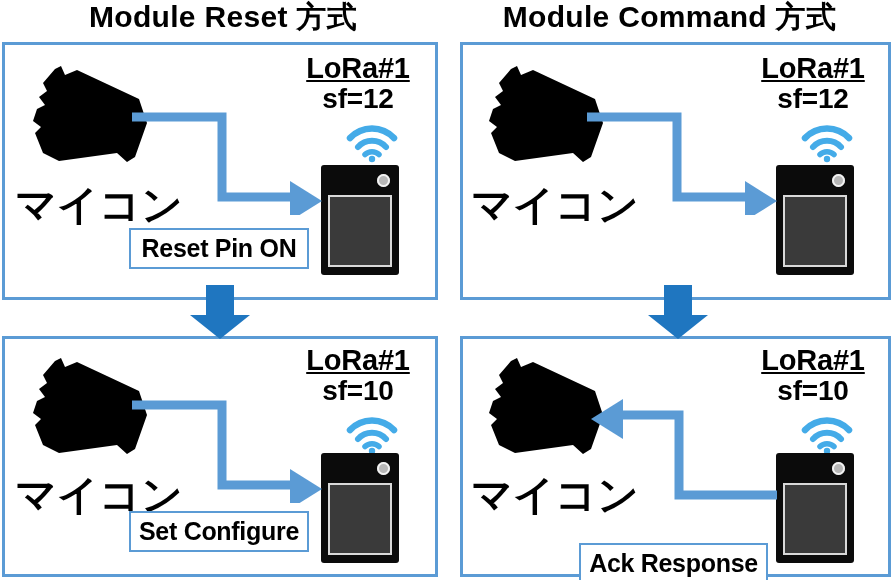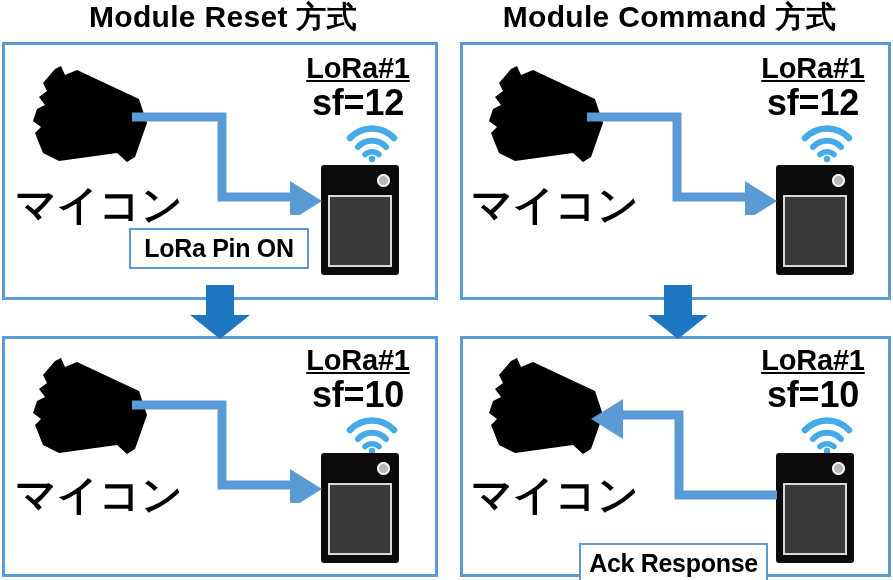--- a/index.html
+++ b/index.html
@@ -79,21 +79,21 @@
     display: block;
     font-size: 29px;
     font-weight: 700;
     text-decoration: underline;
     text-underline-offset: 2px;
     letter-spacing: -0.2px;
     text-align: center;
   }
   .lora-sf {
     display: block;
-    font-size: 36px;
+    font-size: 28px;
     font-weight: 700;
     letter-spacing: -0.2px;
   }
 
   
   .wifi {
     position: absolute;
     width: 52px;
     height: 40px;
   }
@@ -201,21 +201,21 @@
       <div class="screen"></div>
     </div>
 
     <div class="connector" style="left:125px; top:60px;">
       <svg width="200" height="110" viewBox="0 0 200 110" xmlns="http://www.w3.org/2000/svg">
         <path d="M2 12 H92 V92 H162" fill="none" stroke="#5B9BD5" stroke-width="9"></path>
         <path d="M160 76 L192 96 L160 116 Z" fill="#5B9BD5"></path>
       </svg>
     </div>
 
-    <div class="caption" style="left:124px; top:183px; width:180px; height:41px;">LoRa Pin ON</div>
+    <div class="caption" style="left:124px; top:183px; width:180px; height:41px;">Reset Pin ON</div>
   </div>
 
   <div class="panel" id="panel-tr">
 
     <div class="mcu" style="left:14px; top:16px;">
       <svg viewBox="0 0 130 108" xmlns="http://www.w3.org/2000/svg">
         <g fill="#000000">
           <path d="M34 8 L40 5 L44 14 L56 9 L118 38 L126 62 L114 96 L106 101 L96 92 L38 100 L22 92 L14 72 L20 66 L12 60 L16 48 L24 44 L18 36 L26 30 L22 22 Z"></path>
         </g>
       </svg>
@@ -286,20 +286,21 @@
       <div class="screen"></div>
     </div>
 
     <div class="connector" style="left:125px; top:54px;">
       <svg width="200" height="110" viewBox="0 0 200 110" xmlns="http://www.w3.org/2000/svg">
         <path d="M2 12 H92 V92 H162" fill="none" stroke="#5B9BD5" stroke-width="9"></path>
         <path d="M160 76 L192 96 L160 116 Z" fill="#5B9BD5"></path>
       </svg>
     </div>
 
+    <div class="caption" style="left:124px; top:172px; width:180px; height:41px;">Set Configure</div>
   </div>
 
   <div class="panel" id="panel-br">
 
     <div class="mcu" style="left:14px; top:14px;">
       <svg viewBox="0 0 130 108" xmlns="http://www.w3.org/2000/svg">
         <g fill="#000000">
           <path d="M34 8 L40 5 L44 14 L56 9 L118 38 L126 62 L114 96 L106 101 L96 92 L38 100 L22 92 L14 72 L20 66 L12 60 L16 48 L24 44 L18 36 L26 30 L22 22 Z"></path>
         </g>
       </svg>

